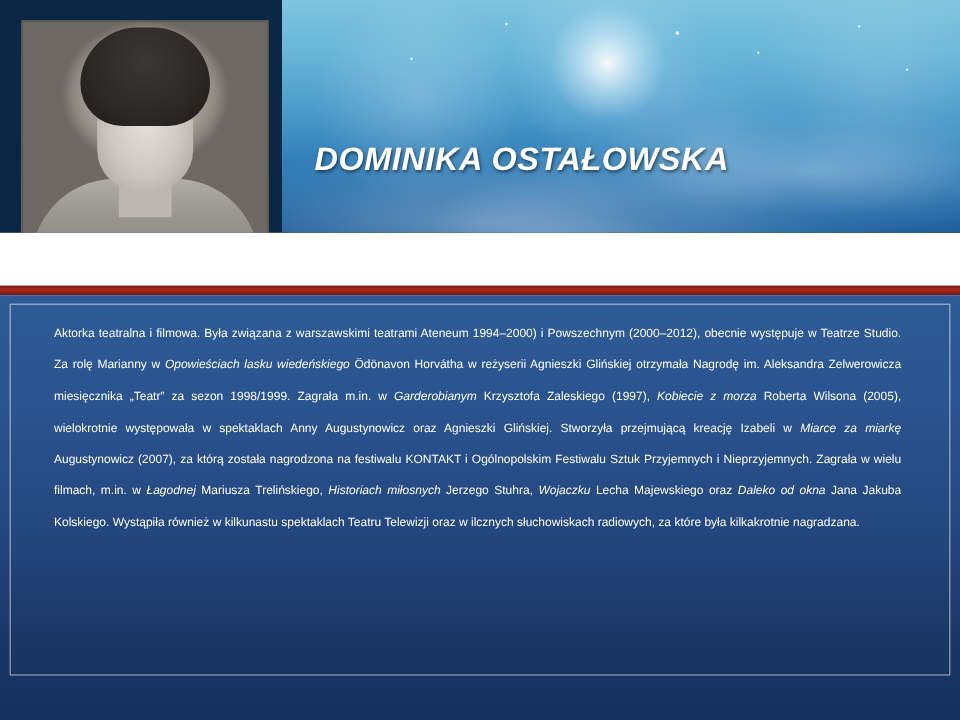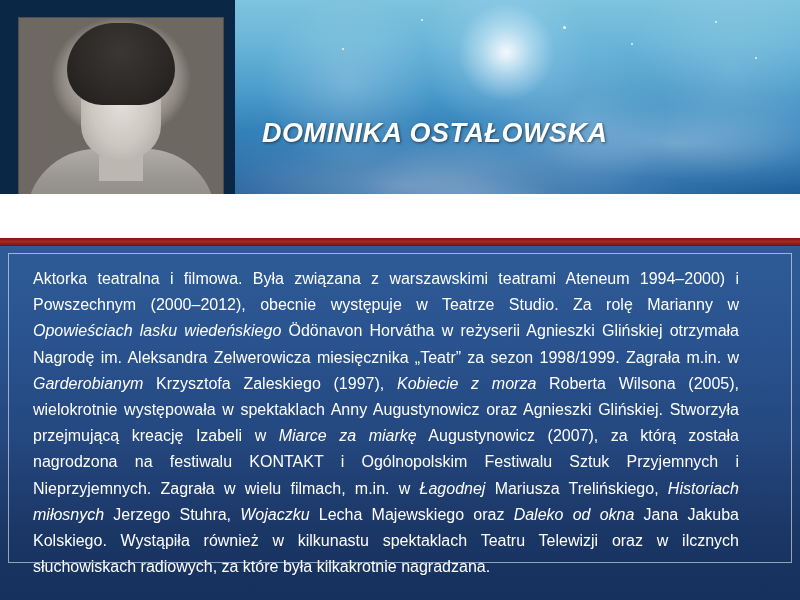--- a/index.html
+++ b/index.html
@@ -155,25 +155,25 @@
     position: absolute;
     left: 8px;
     top: 7px;
     width: 784px;
     height: 310px;
     border: 1px solid rgba(255,255,255,0.55);
     box-sizing: border-box;
   }
   .bio {
     position: absolute;
-    left: 33px;
+    left: 45px;
     top: 20px;
     width: 706px;
     color: #ffffff;
-    font-size: 16px;
+    font-size: 10px;
     line-height: 26.2px;
     text-align: justify;
   }
   .bio em {
     font-style: italic;
   }
 </style>
 </head>
 <body>
 

